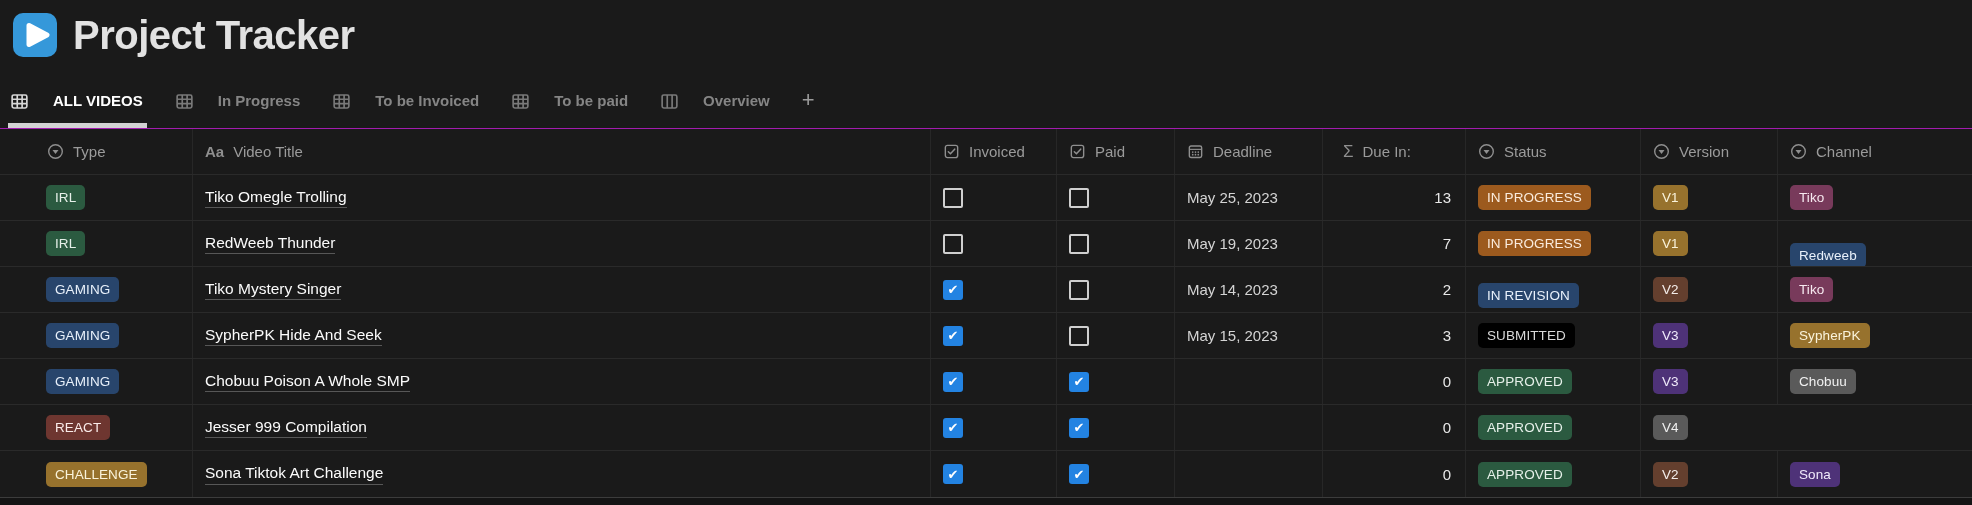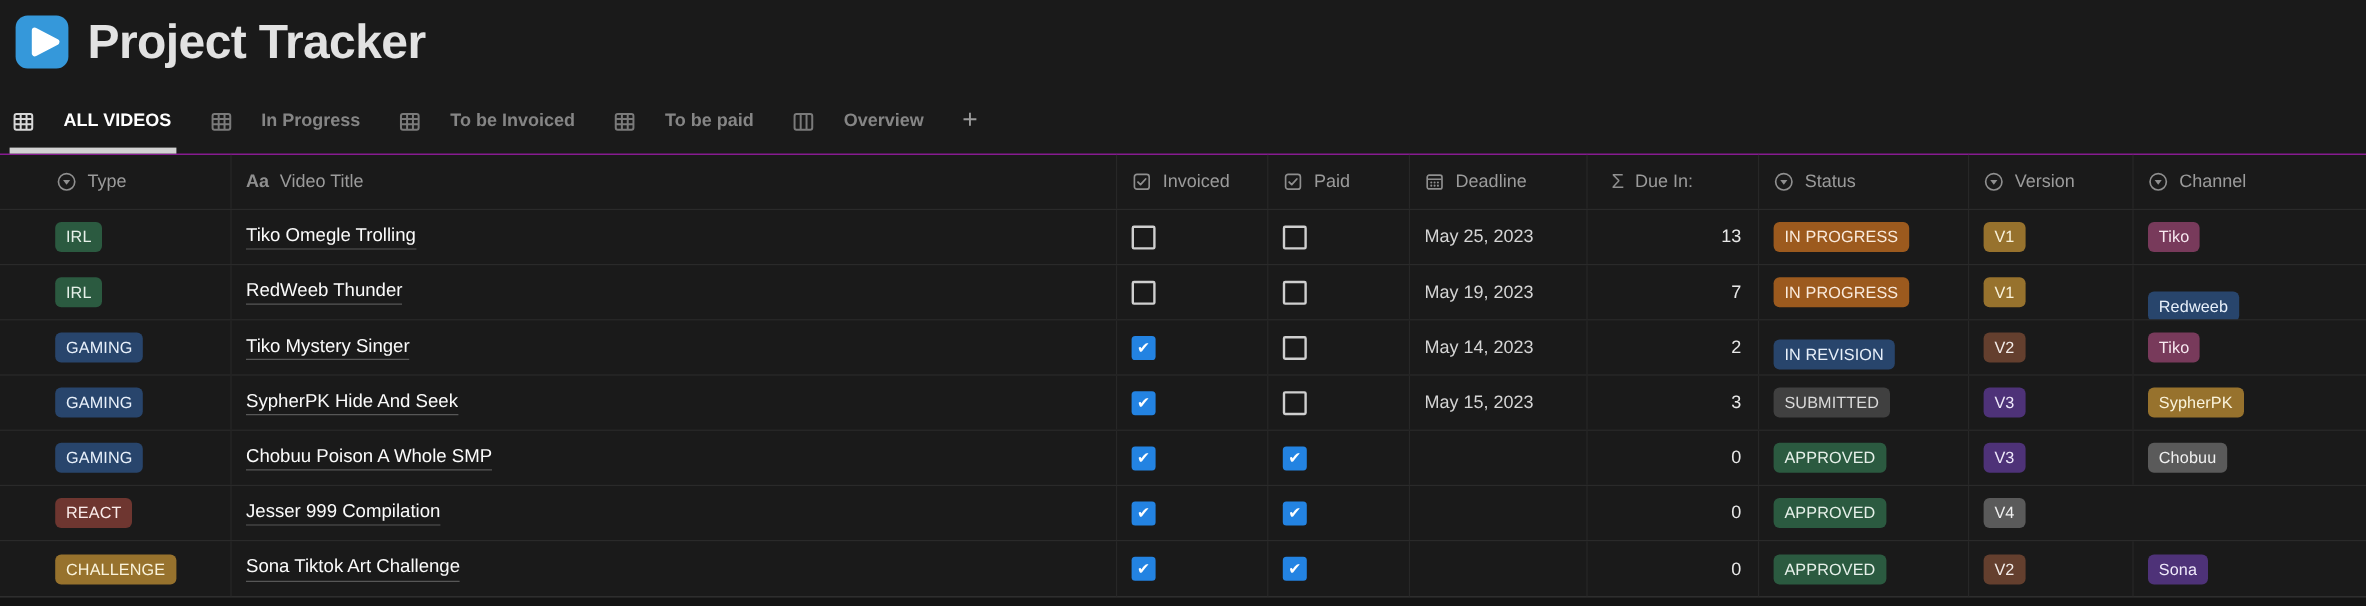--- a/index.html
+++ b/index.html
@@ -314,21 +314,21 @@
     <div class="td cell-check">
       <span class="checkbox"></span>
     </div>
     <div class="td cell-deadline">
       <span class="date">May 15, 2023</span>
     </div>
     <div class="td cell-due">
       <span class="due">3</span>
     </div>
     <div class="td cell-status">
-      <span class="tag" style="background: #404040; color: rgb(217, 217, 217);">SUBMITTED</span>
+      <span class="tag" style="background: #000000; color: rgb(217, 217, 217);">SUBMITTED</span>
     </div>
     <div class="td cell-version">
       <span class="tag" style="background: rgb(78, 50, 120); color: rgb(240, 234, 251);">V3</span>
     </div>
     <div class="td cell-channel">
       <span class="tag" style="background: rgb(151, 114, 45); color: rgb(250, 243, 219);">SypherPK</span>
     </div>
   </div>
         <div class="tr grid-row">
     <div class="td cell-type">

